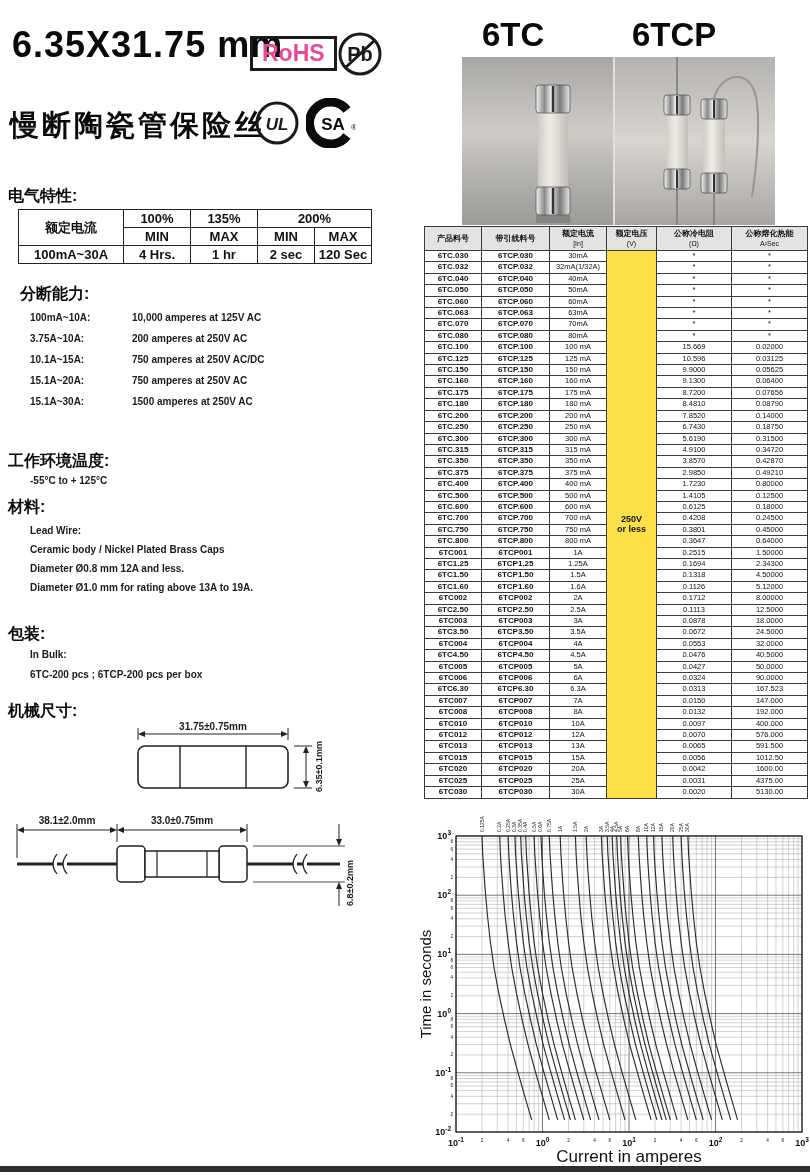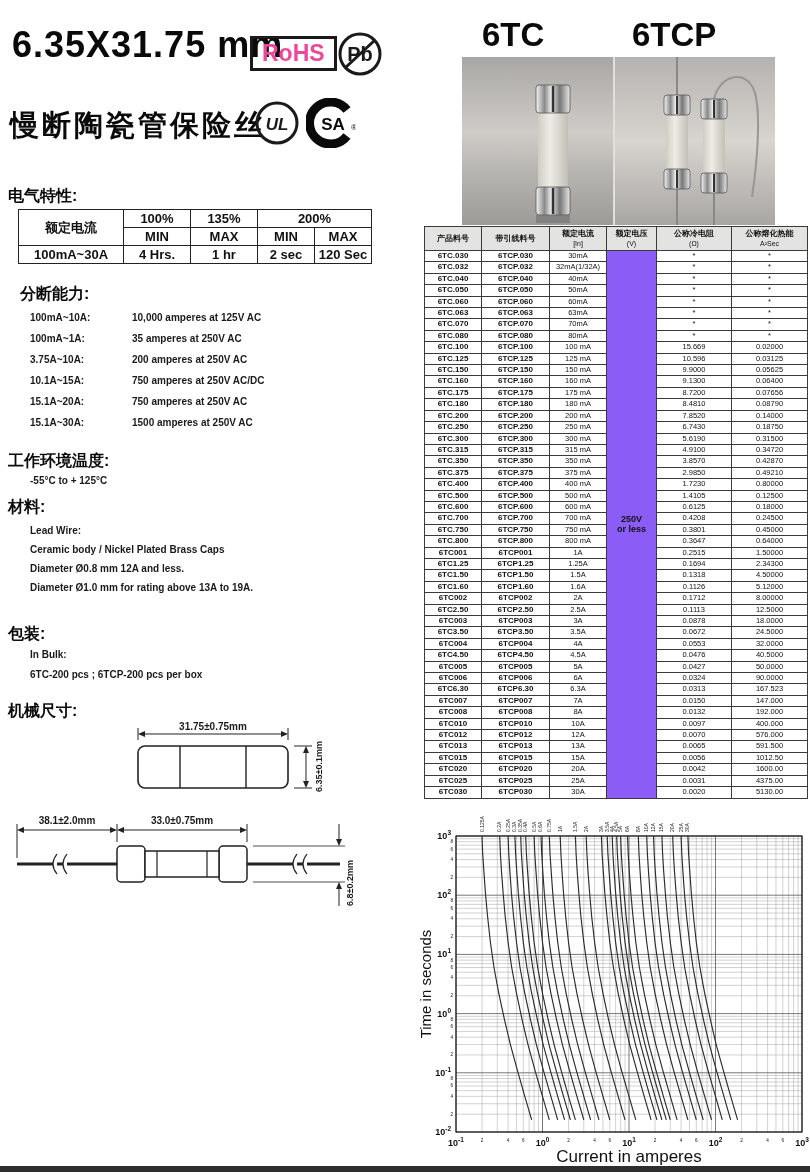--- a/index.html
+++ b/index.html
@@ -15,21 +15,21 @@
   
   table.elec{border-collapse:collapse;table-layout:fixed;font-size:13px;font-weight:bold;}
   table.elec td{border:1.5px solid #222;text-align:center;padding:1px 2px;}
   
   table.parts{border-collapse:collapse;table-layout:fixed;font-size:7.5px;}
   table.parts td,table.parts th{border:1px solid #3a3a3a;text-align:center;padding:0;line-height:10.4px;
        white-space:nowrap;overflow:hidden;}
   table.parts th{background:#e3e3e1;font-size:8px;line-height:9.5px;padding:2px 0;}
   table.parts th .sub{font-size:7px;font-weight:normal;}
   table.parts td.b{font-weight:bold;font-size:8px;}
-  table.parts td.v{font-size:9px;font-weight:600;background:#8b5cf6;}
+  table.parts td.v{font-size:9px;font-weight:600;background:#fde047;}
   
   .series-label{font-size:33px;font-weight:bold;color:#0a0a0a;}
   .pkg-bold{font-weight:bold;}
   .bottom-bar{position:absolute;left:0;top:1166px;width:810px;height:6px;background:#2e2e2e;}
 </style>
 </head>
 <body>
 
 <div class="abs size-title" style="left:12px;top:24px;">6.35X31.75 mm</div>
 <div class="abs rohs-box" style="left:250px;top:36px;">RoHS</div>
@@ -79,24 +79,20 @@
     <td>120 Sec</td>
   </tr>
 </tbody>
   </table>
 
 <div class="abs h" style="left:8px;top:284px;margin-left:12px;">分断能力:</div>
 <div class="abs bodytx" style="left:30px;top:307px;line-height:21px;">
   <div style="display:flex">
       <span style="width:102px">100mA~10A:</span>
       <span>10,000 amperes at 125V AC</span>
-    </div>
-  <div style="display:flex">
-      <span style="width:102px">100mA~1A:</span>
-      <span>35 amperes at 250V AC</span>
     </div>
   <div style="display:flex">
       <span style="width:102px">3.75A~10A:</span>
       <span>200 amperes at 250V AC</span>
     </div>
   <div style="display:flex">
       <span style="width:102px">10.1A~15A:</span>
       <span>750 amperes at 250V AC/DC</span>
     </div>
   <div style="display:flex">

